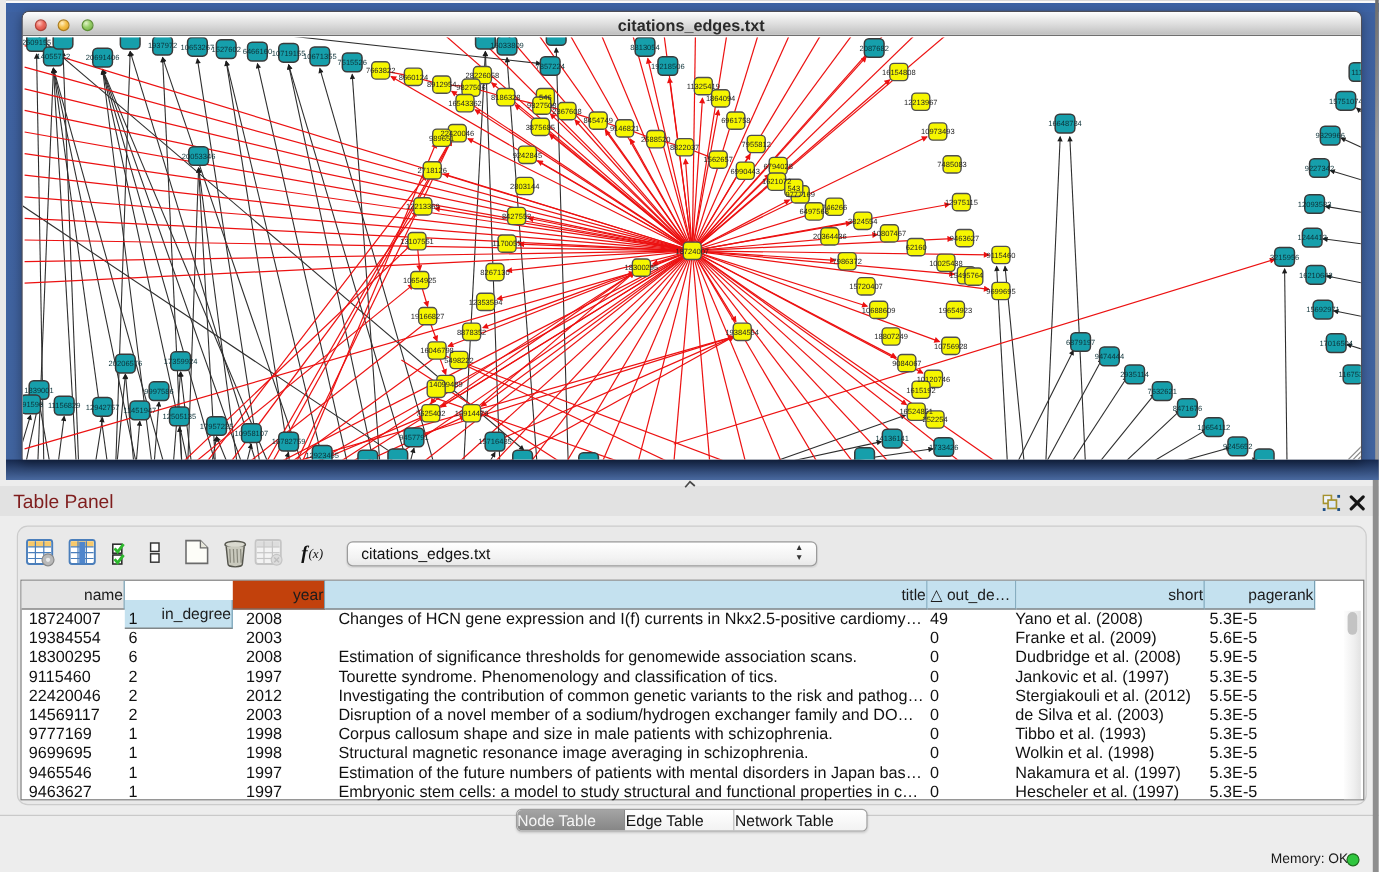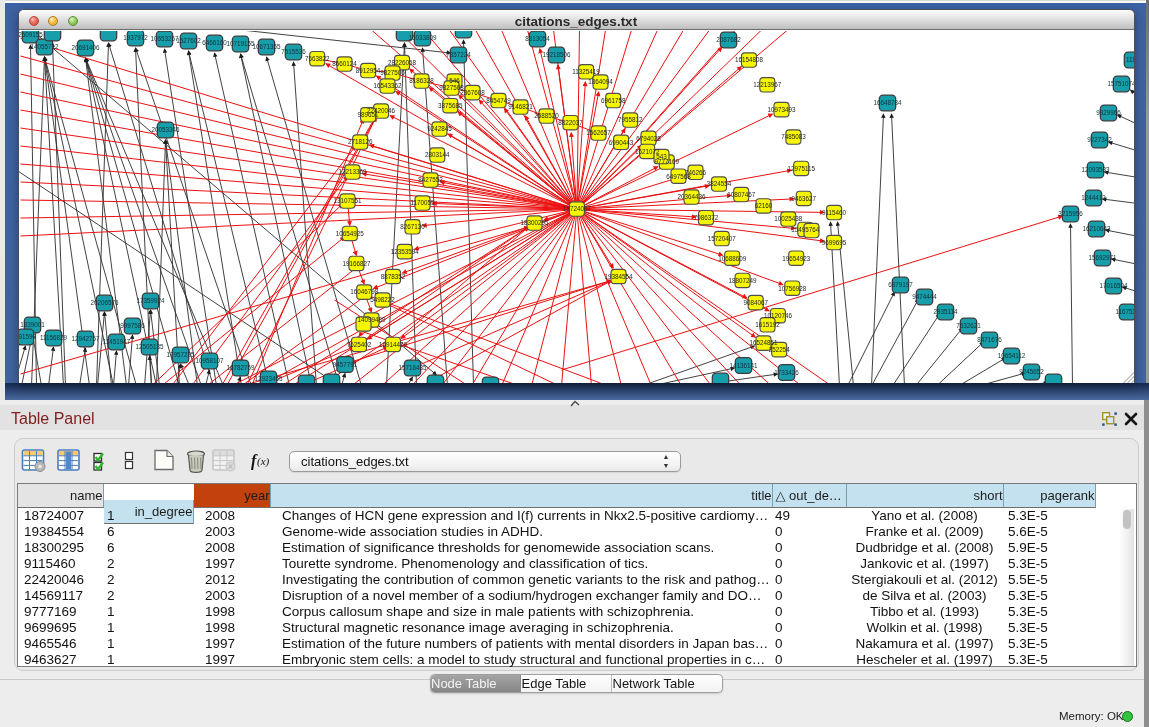--- a/index.html
+++ b/index.html
@@ -41,21 +41,21 @@
   background:#fff;border:1px solid #7c7c7c}
 .hdr{position:absolute;left:0;top:0;height:24px;background:#c4e1ef;border-right:1px solid #77a0b4;
   font-size:13px;color:#1c1c1c;text-align:right;line-height:24px;border-bottom:1px solid #6f6f6f}
 .trow{position:absolute;left:0;width:100%;height:16px;font-size:13.5px;color:#111;white-space:nowrap}
 .trow span{position:absolute;top:0;line-height:16px;overflow:hidden;text-overflow:ellipsis}
 .c0{left:6px;width:84px}
 .c1{left:89px;width:80px}
 .c2{left:187px;width:70px}
 .c3{left:264px;width:489px}
 .c4{left:757px;width:70px}
-.c5{left:828px;width:157px;text-align:center}
+.c5{left:828px;width:157px;}
 .c6{left:990px;width:95px}
 #vscroll{position:absolute;left:1102px;top:25px;width:14px;height:157px;
   background:linear-gradient(90deg,#fdfdfd,#efefef 60%,#e2e2e2)}
 #vthumb{position:absolute;left:2.5px;top:1px;width:8.5px;height:19px;background:#c3c3c3;border-radius:5px}
 #botline{position:absolute;left:0;top:279px;width:1149px;height:1px;background:#c9c9c9}
 #segctl{position:absolute;left:430px;top:274.5px;width:293px;height:19px;border:1px solid #9e9e9e;
   border-radius:4.5px;background:linear-gradient(#ffffff,#f2f2f2);box-shadow:0 1px 2px rgba(0,0,0,.15)}
 #segctl .seg{position:absolute;top:0;height:100%;font-size:13px;text-align:left;line-height:18px;color:#141414}
 #seg1{left:0;width:89.5px;background:linear-gradient(#a4a4a4,#868686);color:#f4f4f4 !important;
   border-radius:4px 0 0 4px;border-right:1px solid #8a8a8a}
@@ -667,21 +667,20 @@
             <span class="c2">2008</span>
             <span class="c3">Changes of HCN gene expression and I(f) currents in Nkx2.5-positive cardiomyoc…</span>
             <span class="c4">49</span>
             <span class="c5">Yano et al. (2008)</span>
             <span class="c6">5.3E-5</span>
           </div>
 <div class="trow" style="top:40.5px">
             <span class="c0">19384554</span>
             <span class="c1">6</span>
             <span class="c2">2003</span>
-            <span class="c3">Genome-wide association studies in ADHD.</span>
             <span class="c4">0</span>
             <span class="c5">Franke et al. (2009)</span>
             <span class="c6">5.6E-5</span>
           </div>
 <div class="trow" style="top:56.5px">
             <span class="c0">18300295</span>
             <span class="c1">6</span>
             <span class="c2">2008</span>
             <span class="c3">Estimation of significance thresholds for genomewide association scans.</span>
             <span class="c4">0</span>

